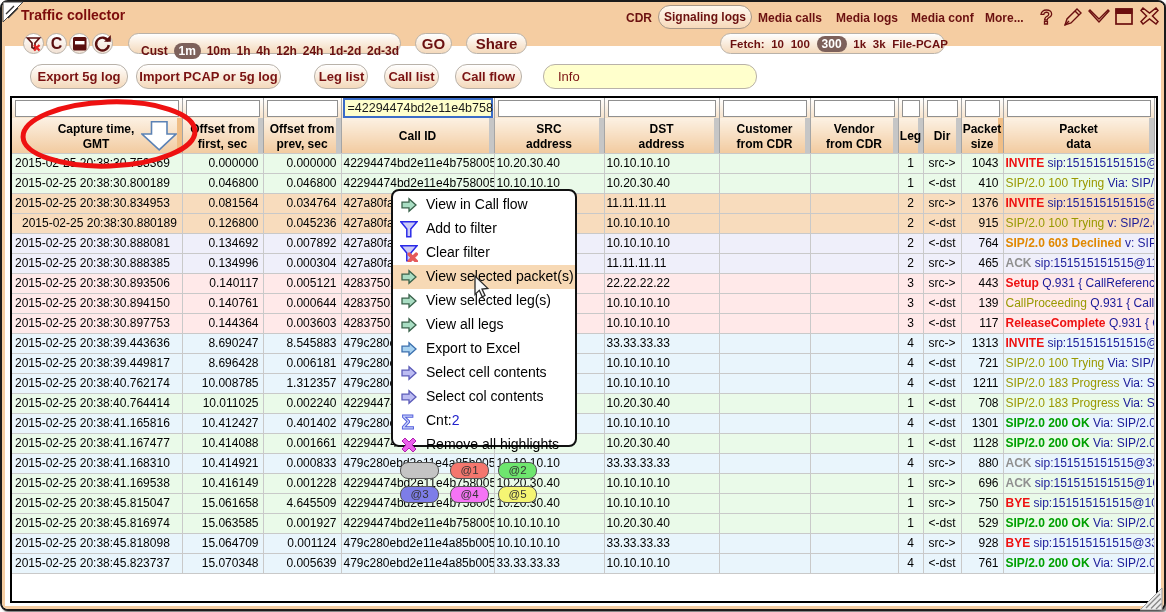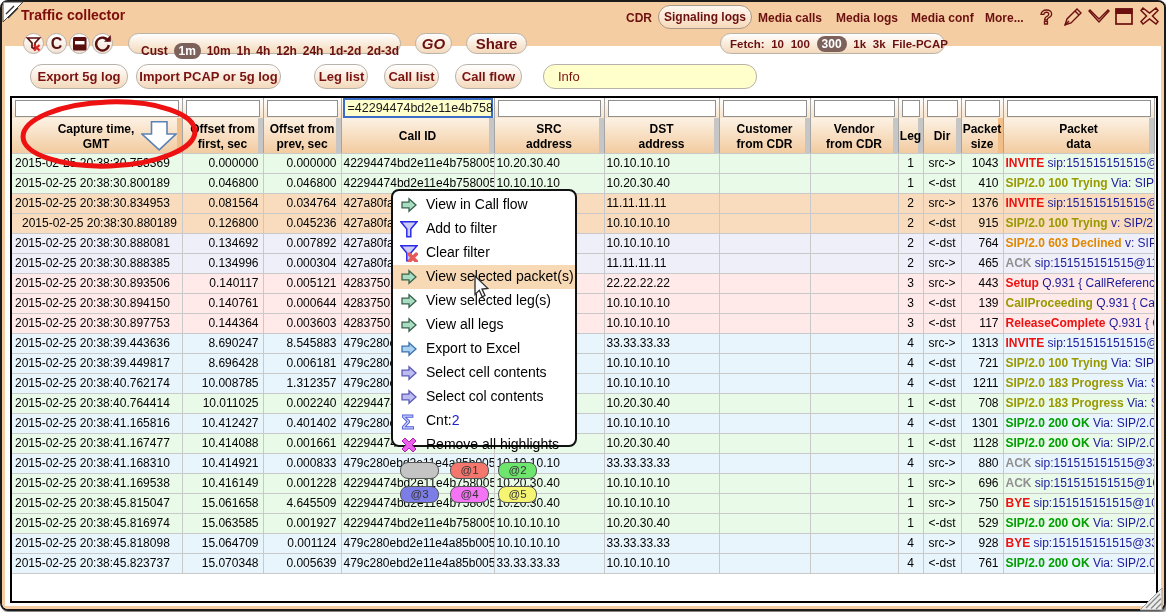--- a/index.html
+++ b/index.html
@@ -32,21 +32,21 @@
 .fbox { margin:1px 3px 0 3px; height:17.5px; background:#fff; border:1px solid #909090; }
 .fyellow { margin:0 1px; height:20px; background:#ffffcc; border:2px solid #3a6cc8; font-size:12.5px; padding:0 3px; line-height:16px; color:#1a1a1a; }
 .num { text-align:right; padding-right:4px; }
 .ctr { text-align:center; }
 .bg1 { background:#eafae9; } 
 .bg2 { background:#efeffa; } 
 .bg3 { background:#ffe9e9; } 
 .bg4 { background:#e9f5fc; } 
 .bgsel { background:#f8dcbd; } 
 .kR { color:#ee1111; font-weight:bold; }
-.kO { color:#999900; font-weight:bold; }
+.kO { color:#999900; font-weight:normal; }
 .kG { color:#00a000; font-weight:bold; }
 .kA { color:#909090; font-weight:bold; }
 .kD { color:#e08800; font-weight:bold; }
 .pd { color:#1a1a99; }
 
 #menu { position:absolute; left:389px; top:187px; width:186px; height:258px; background:#fff; border:2px solid #111; border-radius:8px; z-index:50; }
 .mi { position:absolute; left:0px; width:182px; height:24px; font-size:14px; color:#000; }
 .mi .ic { position:absolute; left:7px; top:3px; }
 .mi .tx { position:absolute; left:33px; top:3px; white-space:nowrap; }
 .misel { background:#f7d9b5; }
@@ -101,21 +101,21 @@
   <div class="cbtn" style="left:67px;"><svg width="19" height="19" viewBox="0 0 19 19">
         <rect x="3" y="3" width="13.5" height="13.5" rx="1.5" fill="#5a0f0f"></rect>
         <rect x="5" y="7" width="9.5" height="3.4" fill="#fff"></rect>
       </svg></div>
   <div class="cbtn" style="left:90px;"><svg width="19" height="19" viewBox="0 0 19 19">
         <path d="M15.2,7.2 A6.4,6.4 0 1 0 15.8,11" fill="none" stroke="#5a0f0f" stroke-width="2.4"></path>
         <path d="M11,7.8 L17.8,7.8 L17.8,1 Z" fill="#5a0f0f"></path>
       </svg></div>
 
   <div class="pill" style="left:126px; width:273px; padding:7px 12px; word-spacing:2.5px;">Cust <span class="chip">1m</span> 10m 1h 4h 12h 24h 1d-2d 2d-3d</div>
-  <div class="pill" style="left:413px; width:37px; text-align:center; font-size:15px;font-style:italic;">GO</div>
+  <div class="pill" style="left:413px; width:37px; text-align:center; font-size:15px;">GO</div>
   <div class="pill" style="left:464px; width:61px; text-align:center; font-size:15px;">Share</div>
   <div class="pill" style="left:718px; width:225px; padding:0 9px; word-spacing:3.5px; font-size:11.5px;">Fetch: 10 100 <span class="chip" style="font-size:12px;">300</span> 1k 3k File-PCAP</div>
 
   <div class="pill3" style="left:28px; width:98px;">Export 5g log</div>
   <div class="pill3" style="left:134px; width:145px;">Import PCAP or 5g log</div>
   <div class="pill3" style="left:312px; width:54px; padding-left:1px;">Leg list</div>
   <div class="pill3" style="left:382px; width:55px;">Call list</div>
   <div class="pill3" style="left:453px; width:67px;">Call flow</div>
   <div id="info">Info</div>
 

